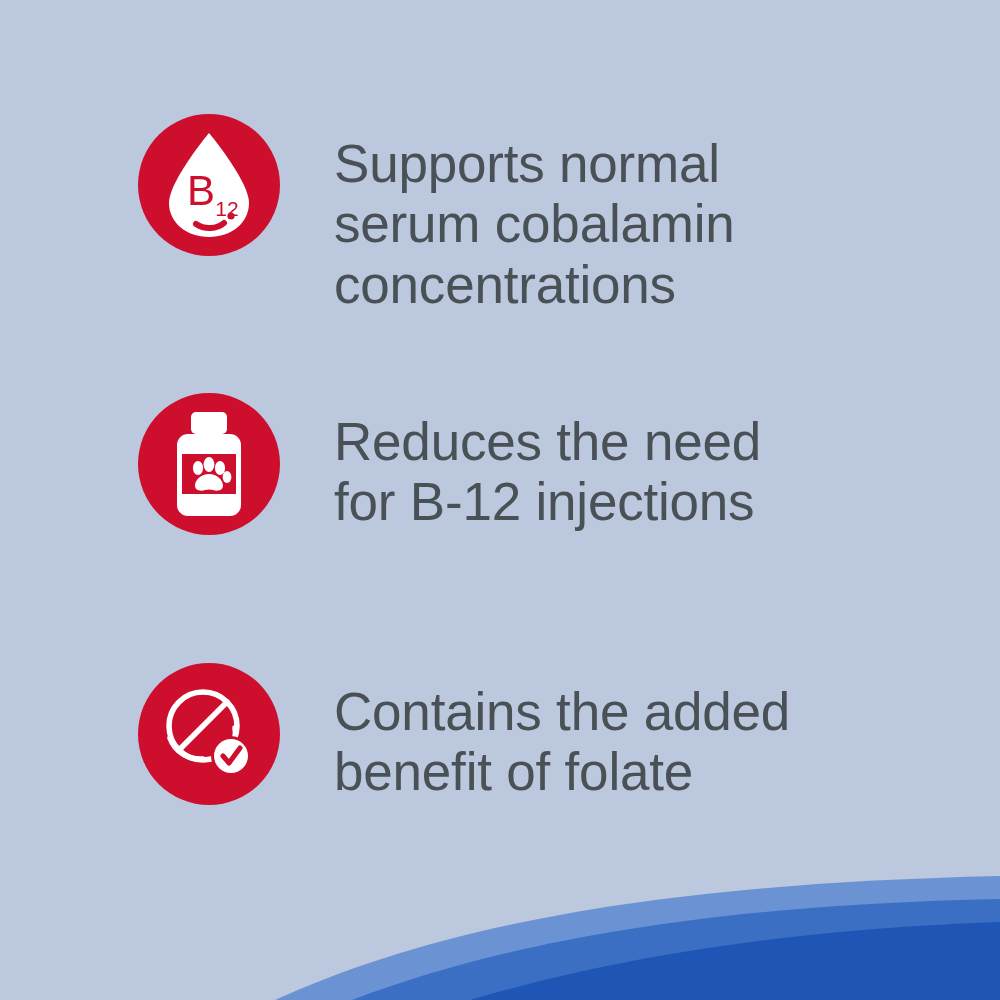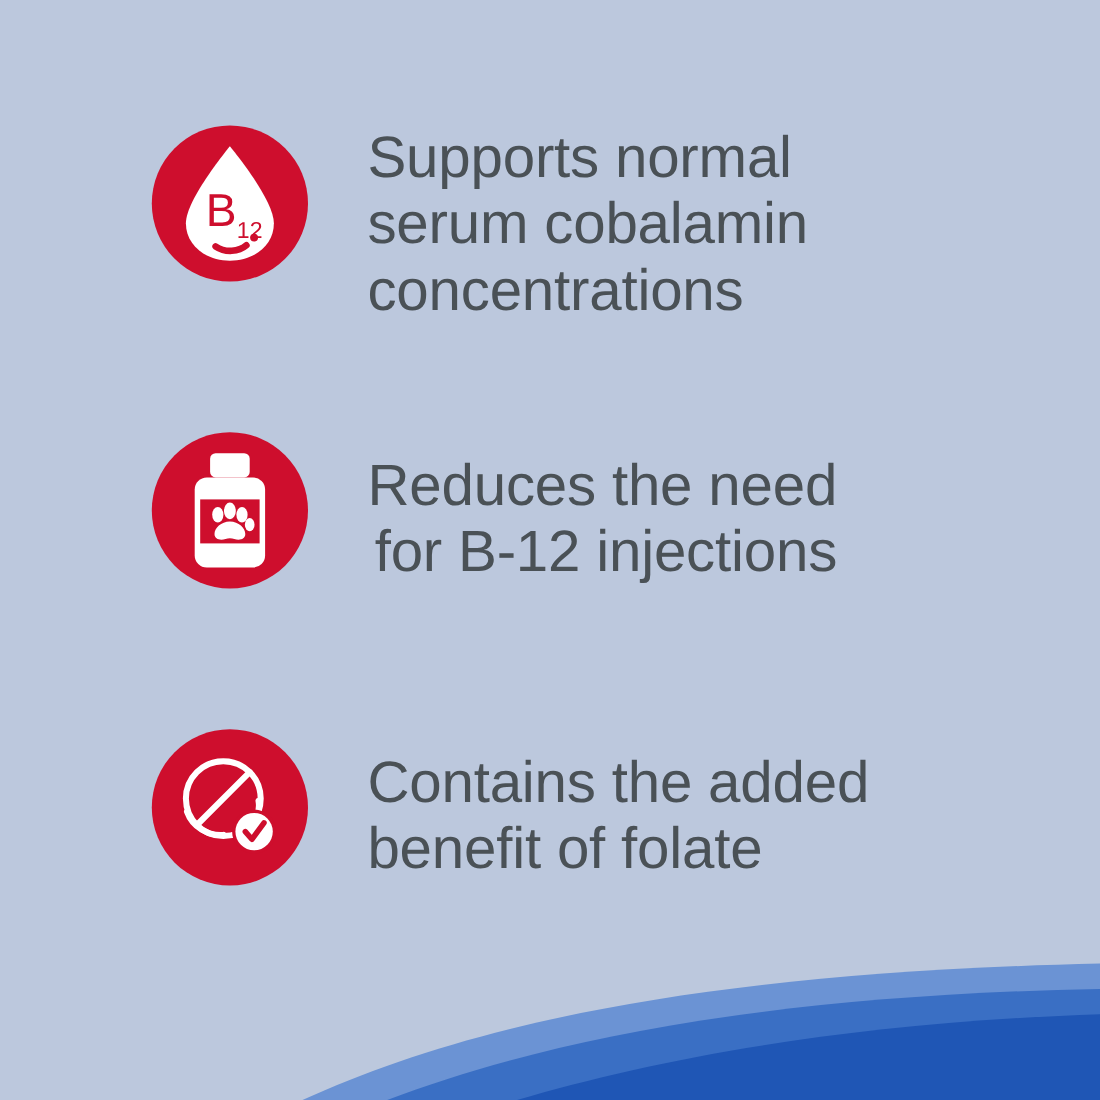--- a/index.html
+++ b/index.html
@@ -70,22 +70,22 @@
     margin-left: 54px;
     color: #4a5156;
     font-size: 53px;
     line-height: 1.14;
     letter-spacing: -0.2px;
     font-weight: 400;
     white-space: pre-line;
     font-family: "Liberation Sans", sans-serif;
   }
 
-  .feature-row.row-0 .feature-text { }
-  .feature-row.row-1 .feature-text { margin-top: 19px; text-align: right; }
+  .feature-row.row-0 .feature-text { margin-top: 20px; }
+  .feature-row.row-1 .feature-text { margin-top: 19px; }
   .feature-row.row-2 .feature-text { margin-top: 19px; }
 </style>
 </head>
 <body>
 
 <div id="stage">
 
   <svg id="waves" viewBox="0 0 1000 1000" preserveAspectRatio="none">
     <path fill="#6b93d4" d="M275,1000 C430,930 640,884 1000,876 L1000,1000 Z"></path>
     <path fill="#3a6fc4" d="M352,1000 C500,944 700,905 1000,899 L1000,1000 Z"></path>

